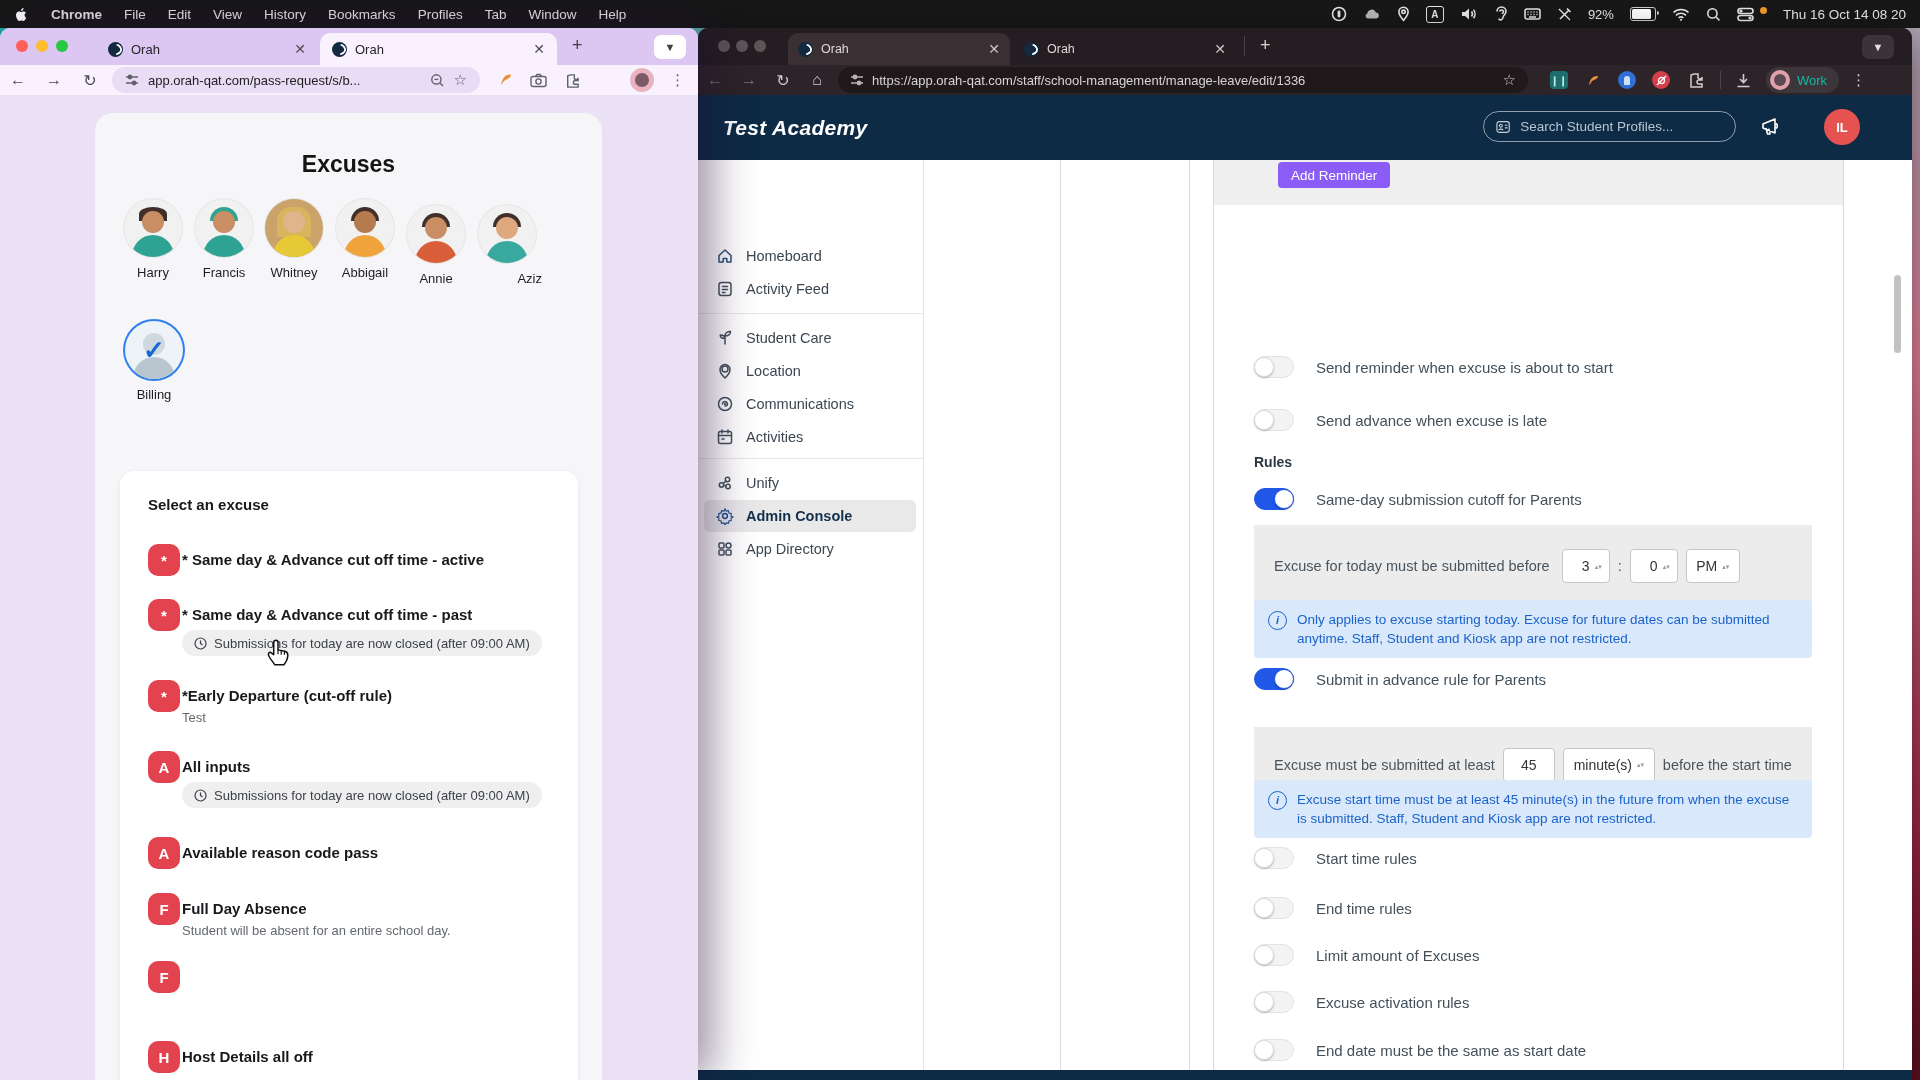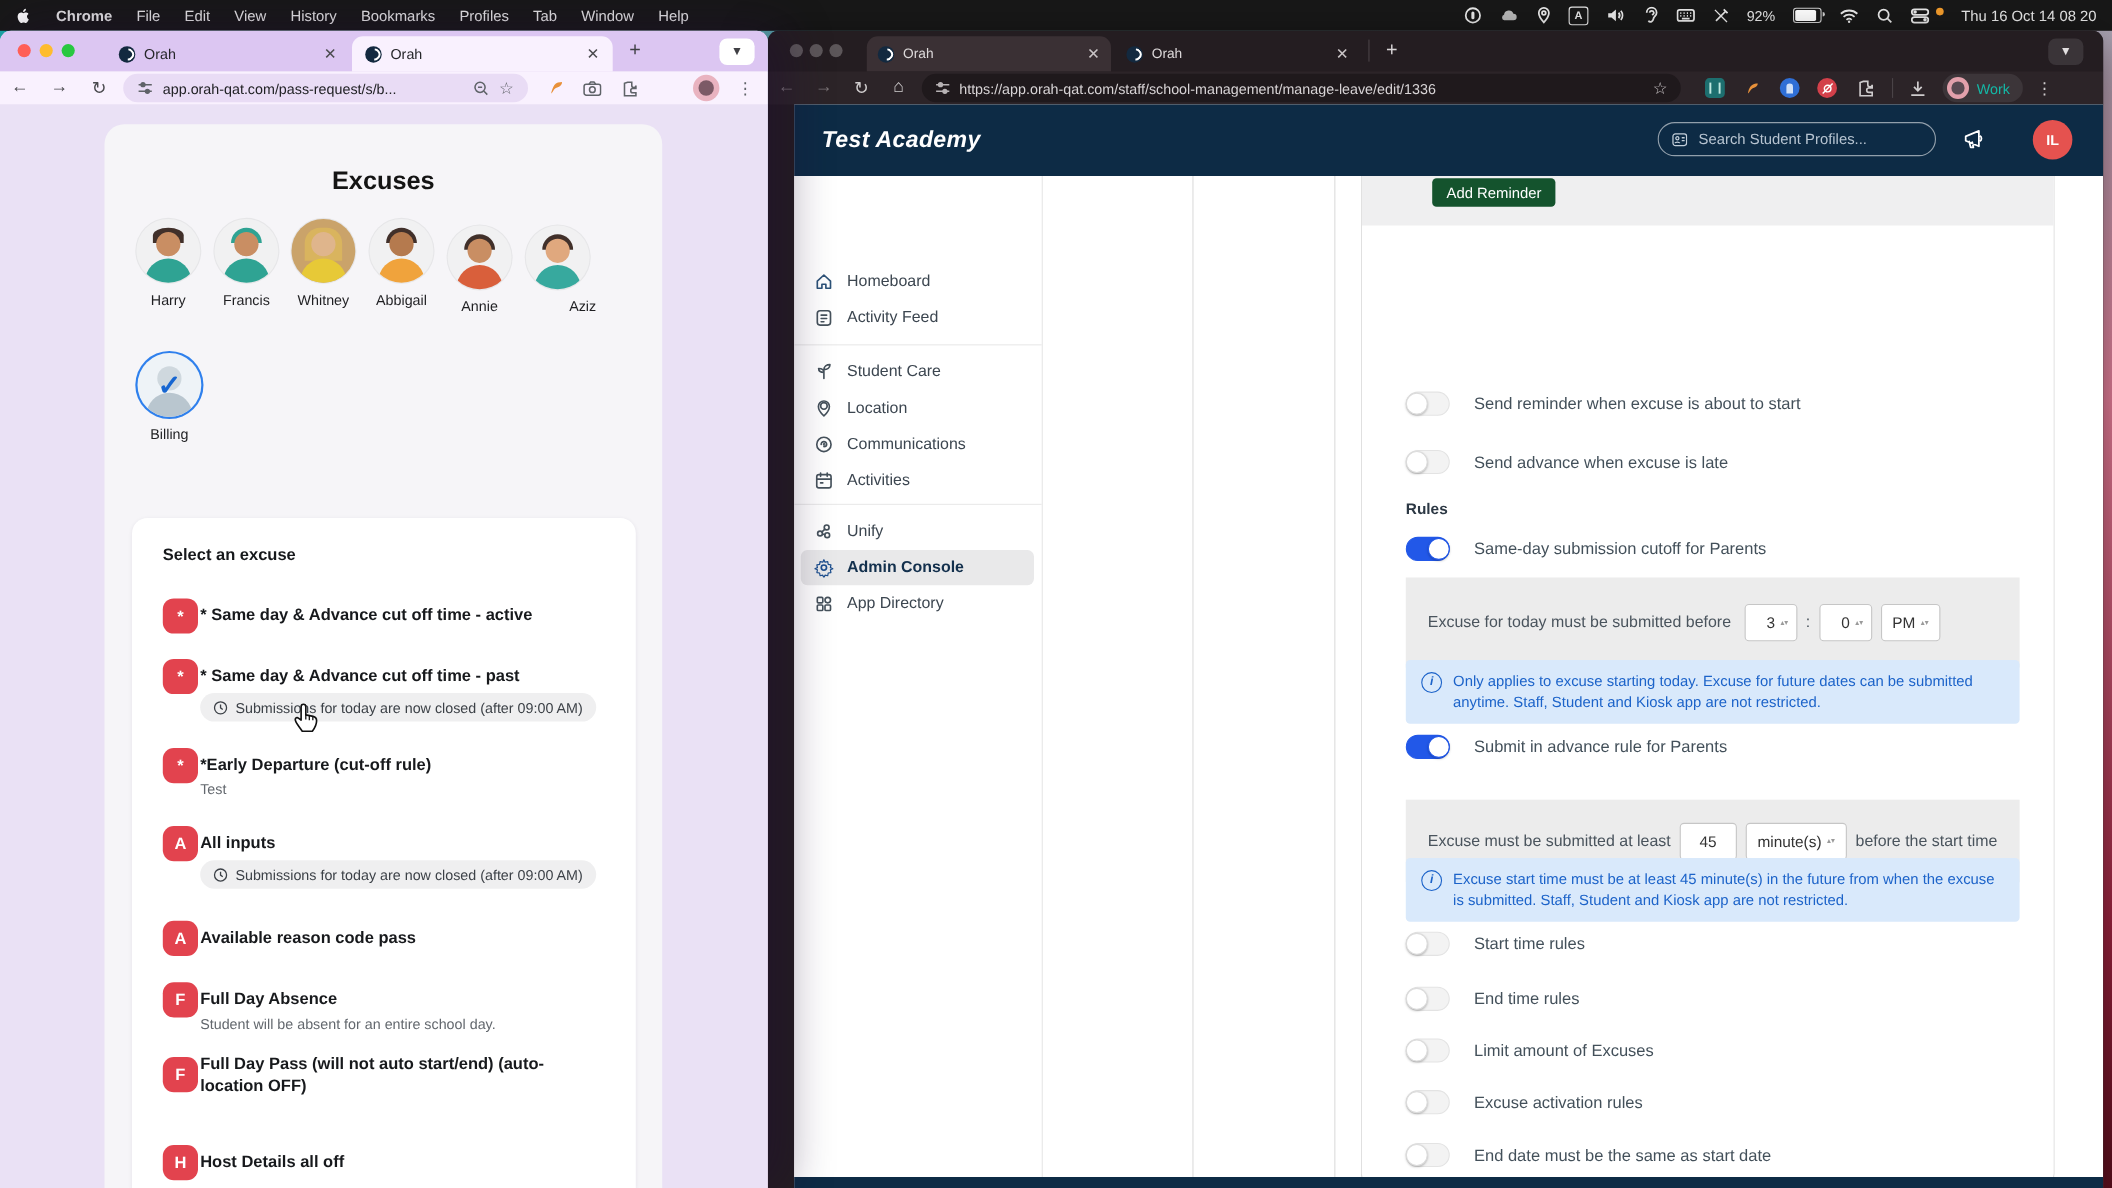--- a/index.html
+++ b/index.html
@@ -43,21 +43,21 @@
   .navic.dim{color:#7b7477;}
   .rurl{height:26px;background:#1f191c;border-radius:13px;color:#d8d4d6;font-size:13px;
     display:flex;align-items:center;padding:0 12px;box-sizing:border-box;gap:8px;}
   .extic{width:18px;height:18px;border-radius:4px;flex:none;}
   .workchip{height:26px;border-radius:13px;background:#3c3539;color:#14b8a6;font-size:13px;
     display:flex;align-items:center;gap:7px;padding:0 12px 0 4px;}
   .chev{position:absolute;width:32px;height:24px;border-radius:7px;background:#3a3438;color:#e3e0e1;
     display:flex;align-items:center;justify-content:center;font-size:11px;}
 
   
-  .rapp{position:absolute;left:0;top:67px;right:0;bottom:0;background:#fff;margin-left:24px;}
+  .rapp{position:absolute;left:0;top:67px;right:0;bottom:0;background:#fff;}
   .rheader{position:absolute;left:0;top:0;right:0;height:65px;background:#0d2b45;display:flex;align-items:center;}
   .brand{color:#fff;font-size:21px;font-weight:bold;font-style:italic;letter-spacing:.3px;margin-left:25px;}
   .spill{position:absolute;left:785px;top:16px;width:253px;height:31px;border:1px solid rgba(255,255,255,.55);
     border-radius:17px;display:flex;align-items:center;gap:8px;padding:0 12px;box-sizing:border-box;}
   .spill input{background:transparent;border:none;outline:none;color:#c3cfda;font-size:13.5px;width:100%;
     font-family:"Liberation Sans",sans-serif;}
   .spill input::placeholder{color:#b7c4d1;}
   .ilav{position:absolute;left:1126px;top:14px;width:36px;height:36px;border-radius:50%;background:#e5524f;
     color:#fff;font-size:13px;font-weight:bold;display:flex;align-items:center;justify-content:center;}
   .snav{position:absolute;left:0;top:65px;width:225px;bottom:10px;background:#fff;border-right:1px solid #e6e6e6;}
@@ -65,21 +65,21 @@
     padding-left:12px;box-sizing:border-box;color:#3c4650;font-size:14.5px;border-radius:6px;}
   .snav-item svg{flex:none;stroke:#46525c;fill:none;stroke-width:1.5;stroke-linecap:round;stroke-linejoin:round;}
   .snav-item.active{background:#e9e9ea;color:#13304d;font-weight:bold;}
   .snav-item.active svg{stroke:#1d4f8f;}
   .sdiv{position:absolute;left:0;width:225px;height:1px;background:#e9e9e9;}
   .hairline{position:absolute;top:65px;bottom:10px;width:1px;background:#dcdcdc;}
 
   .panel{position:absolute;left:515px;top:65px;width:631px;height:915px;border:1px solid #d9d9d9;border-top:none;
     border-radius:0 0 8px 8px;background:#fff;box-sizing:border-box;overflow:hidden;}
   .grayband{position:absolute;left:0;top:0;width:100%;height:45px;background:#efeff0;}
-  .btn-blue{position:absolute;left:64px;top:2px;height:26px;padding:0 13px;background:#14532d;color:#fff;
+  .btn-blue{position:absolute;left:64px;top:2px;height:26px;padding:0 13px;background:#8b5cf6;color:#fff;
     font-size:13.5px;border-radius:4px;display:flex;align-items:center;}
   .tglrow{position:absolute;left:40px;display:flex;align-items:center;gap:22px;}
   .tgl{width:40px;height:22px;border-radius:11px;background:#f3f3f3;border:1px solid #e3e3e3;position:relative;flex:none;box-sizing:border-box;}
   .tgl::after{content:"";position:absolute;width:20px;height:20px;border-radius:50%;background:#fff;
     border:1px solid #dcdcdc;left:-1px;top:0px;box-sizing:border-box;box-shadow:0 1px 2px rgba(0,0,0,.25);}
   .tgl.on{background:#2258e8;border-color:#2258e8;}
   .tgl.on::after{left:auto;right:-1px;border-color:#2258e8;}
   .tlbl{font-size:15px;color:#43505a;}
   .rules-h{position:absolute;left:40px;font-size:14px;font-weight:bold;color:#2c3844;}
   .gpanel{position:absolute;left:40px;width:558px;background:#ececec;display:flex;align-items:center;
@@ -607,21 +607,20 @@
           </div>
 
           <div class="exitem-badge" style="top:366px;">A</div>
           <div class="exitem-title" style="top:372px;">Available reason code pass</div>
 
           <div class="exitem-badge" style="top:422px;">F</div>
           <div class="exitem-title" style="top:428px;">Full Day Absence</div>
           <div class="exitem-sub" style="top:452px;">Student will be absent for an entire school day.</div>
 
           <div class="exitem-badge" style="top:490px;">F</div>
-          <div class="exitem-title" style="top:487px;width:370px;">Full Day Pass (will not auto start/end) (auto-location OFF)</div>
 
           <div class="exitem-badge" style="top:570px;">H</div>
           <div class="exitem-title" style="top:576px;">Host Details all off</div>
 
         </div>
       </div>
     </div>
 
     <svg class="cursor" viewBox="0 0 26 30">
       <path d="M10 27c-3-4.5-6-7.5-6-10 0-1.4 1.5-2.2 2.7-1.2L9 17.5V6.2C9 5 9.9 4 11 4s2 1 2 2.2V13l6.2 1.3c1.8.4 3 1.9 3 3.7 0 4.3-2.2 7-3.7 9z" fill="#fff" stroke="#111" stroke-width="1.4" stroke-linejoin="round"></path>

